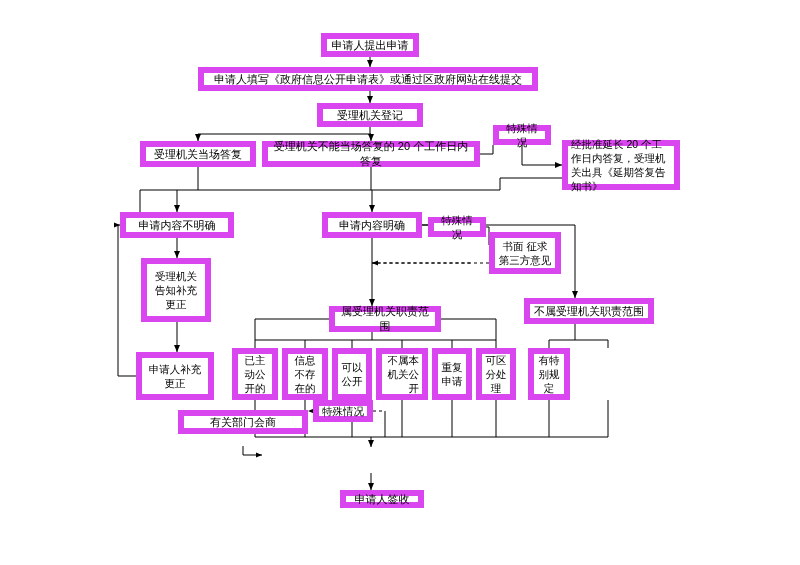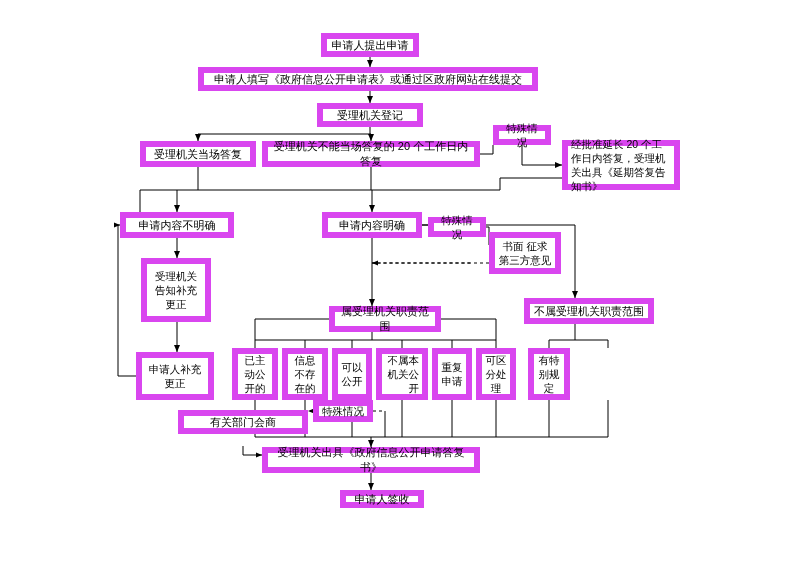--- a/index.html
+++ b/index.html
@@ -155,16 +155,15 @@
   <div class="node small" style="left:136px;top:352px;width:78px;height:48px;">申请人补充更正</div>
   <div class="node small" style="left:232px;top:348px;width:46px;height:52px;">已主动公开的</div>
   <div class="node small" style="left:282px;top:348px;width:46px;height:52px;">信息不存在的</div>
   <div class="node small" style="left:332px;top:348px;width:40px;height:52px;">可以公开</div>
   <div class="node small" style="left:376px;top:348px;width:52px;height:52px;text-align:right;">不属本机关公开</div>
   <div class="node small" style="left:432px;top:348px;width:40px;height:52px;">重复申请</div>
   <div class="node small" style="left:476px;top:348px;width:40px;height:52px;">可区分处理</div>
   <div class="node small" style="left:528px;top:348px;width:42px;height:52px;">有特别规定</div>
   <div class="node small" style="left:313px;top:400px;width:60px;height:22px;">特殊情况</div>
   <div class="node" style="left:178px;top:410px;width:130px;height:24px;">有关部门会商</div>
-  <div class="node" style="left:262px;top:447px;width:218px;height:26px;">受理机关出具《政府信息公开申请答复书》</div>
   <div class="node" style="left:340px;top:490px;width:84px;height:18px;">申请人签收</div>
 
 </div>
 
 </body></html>

